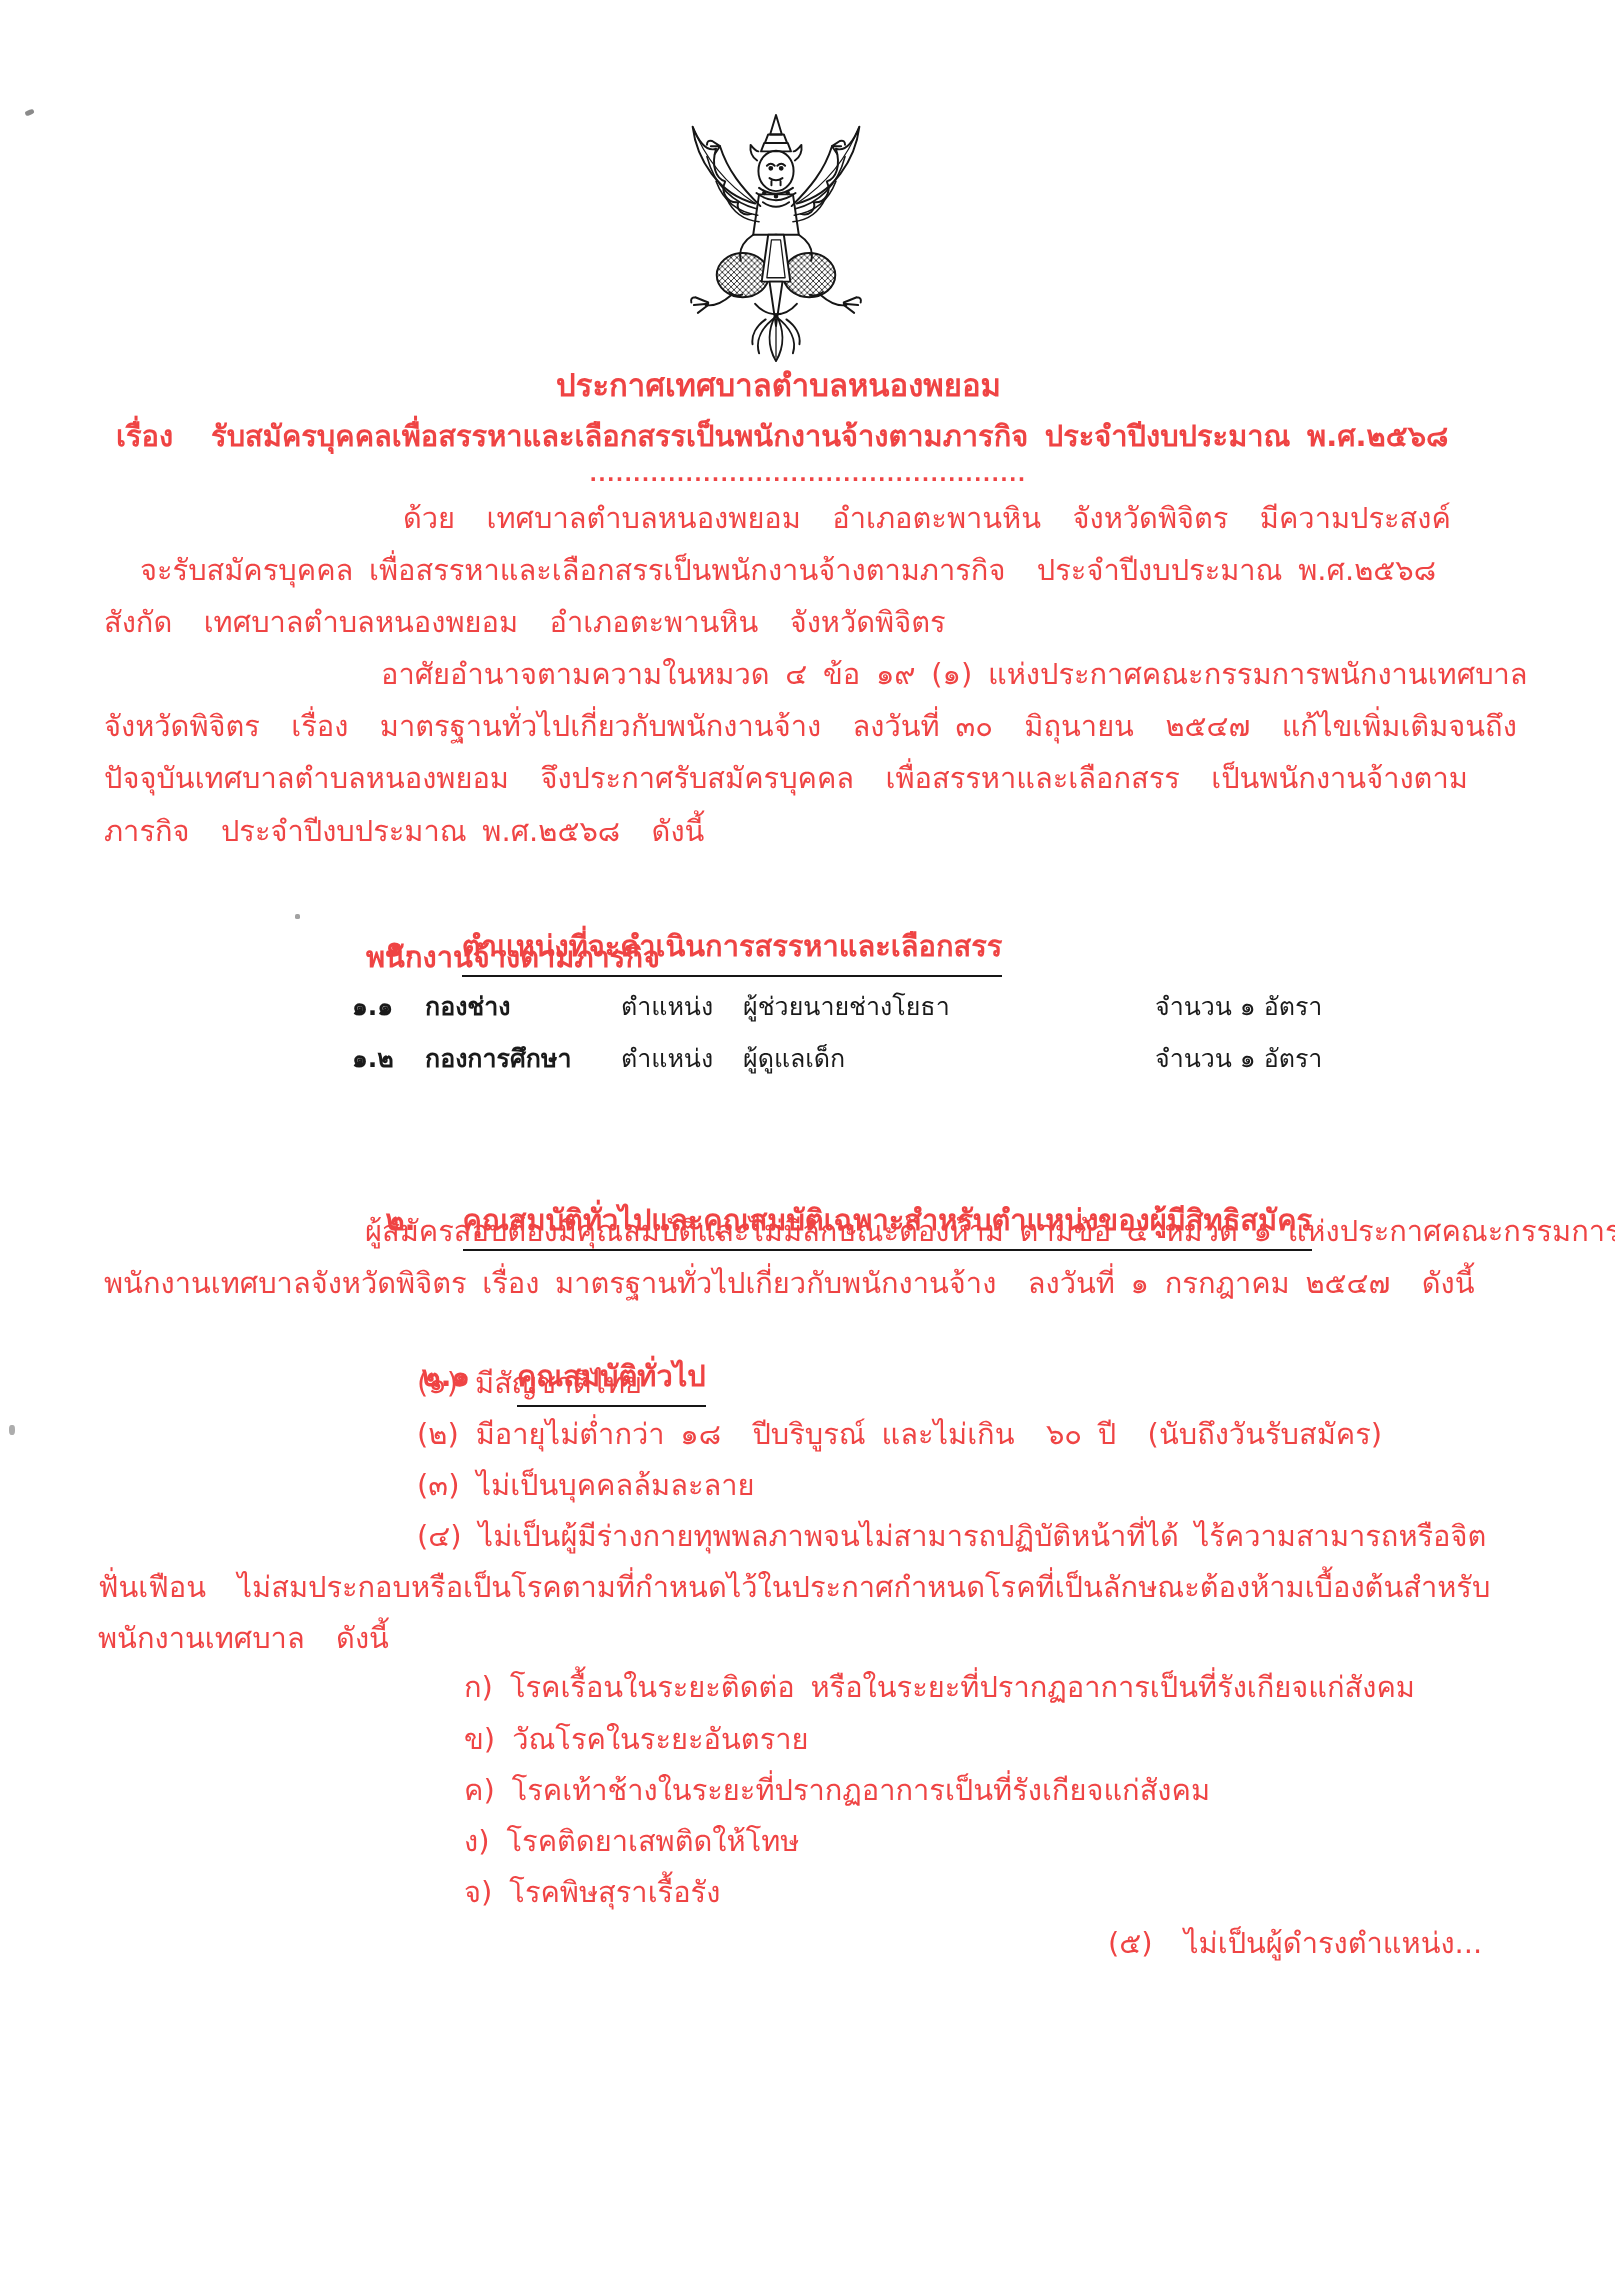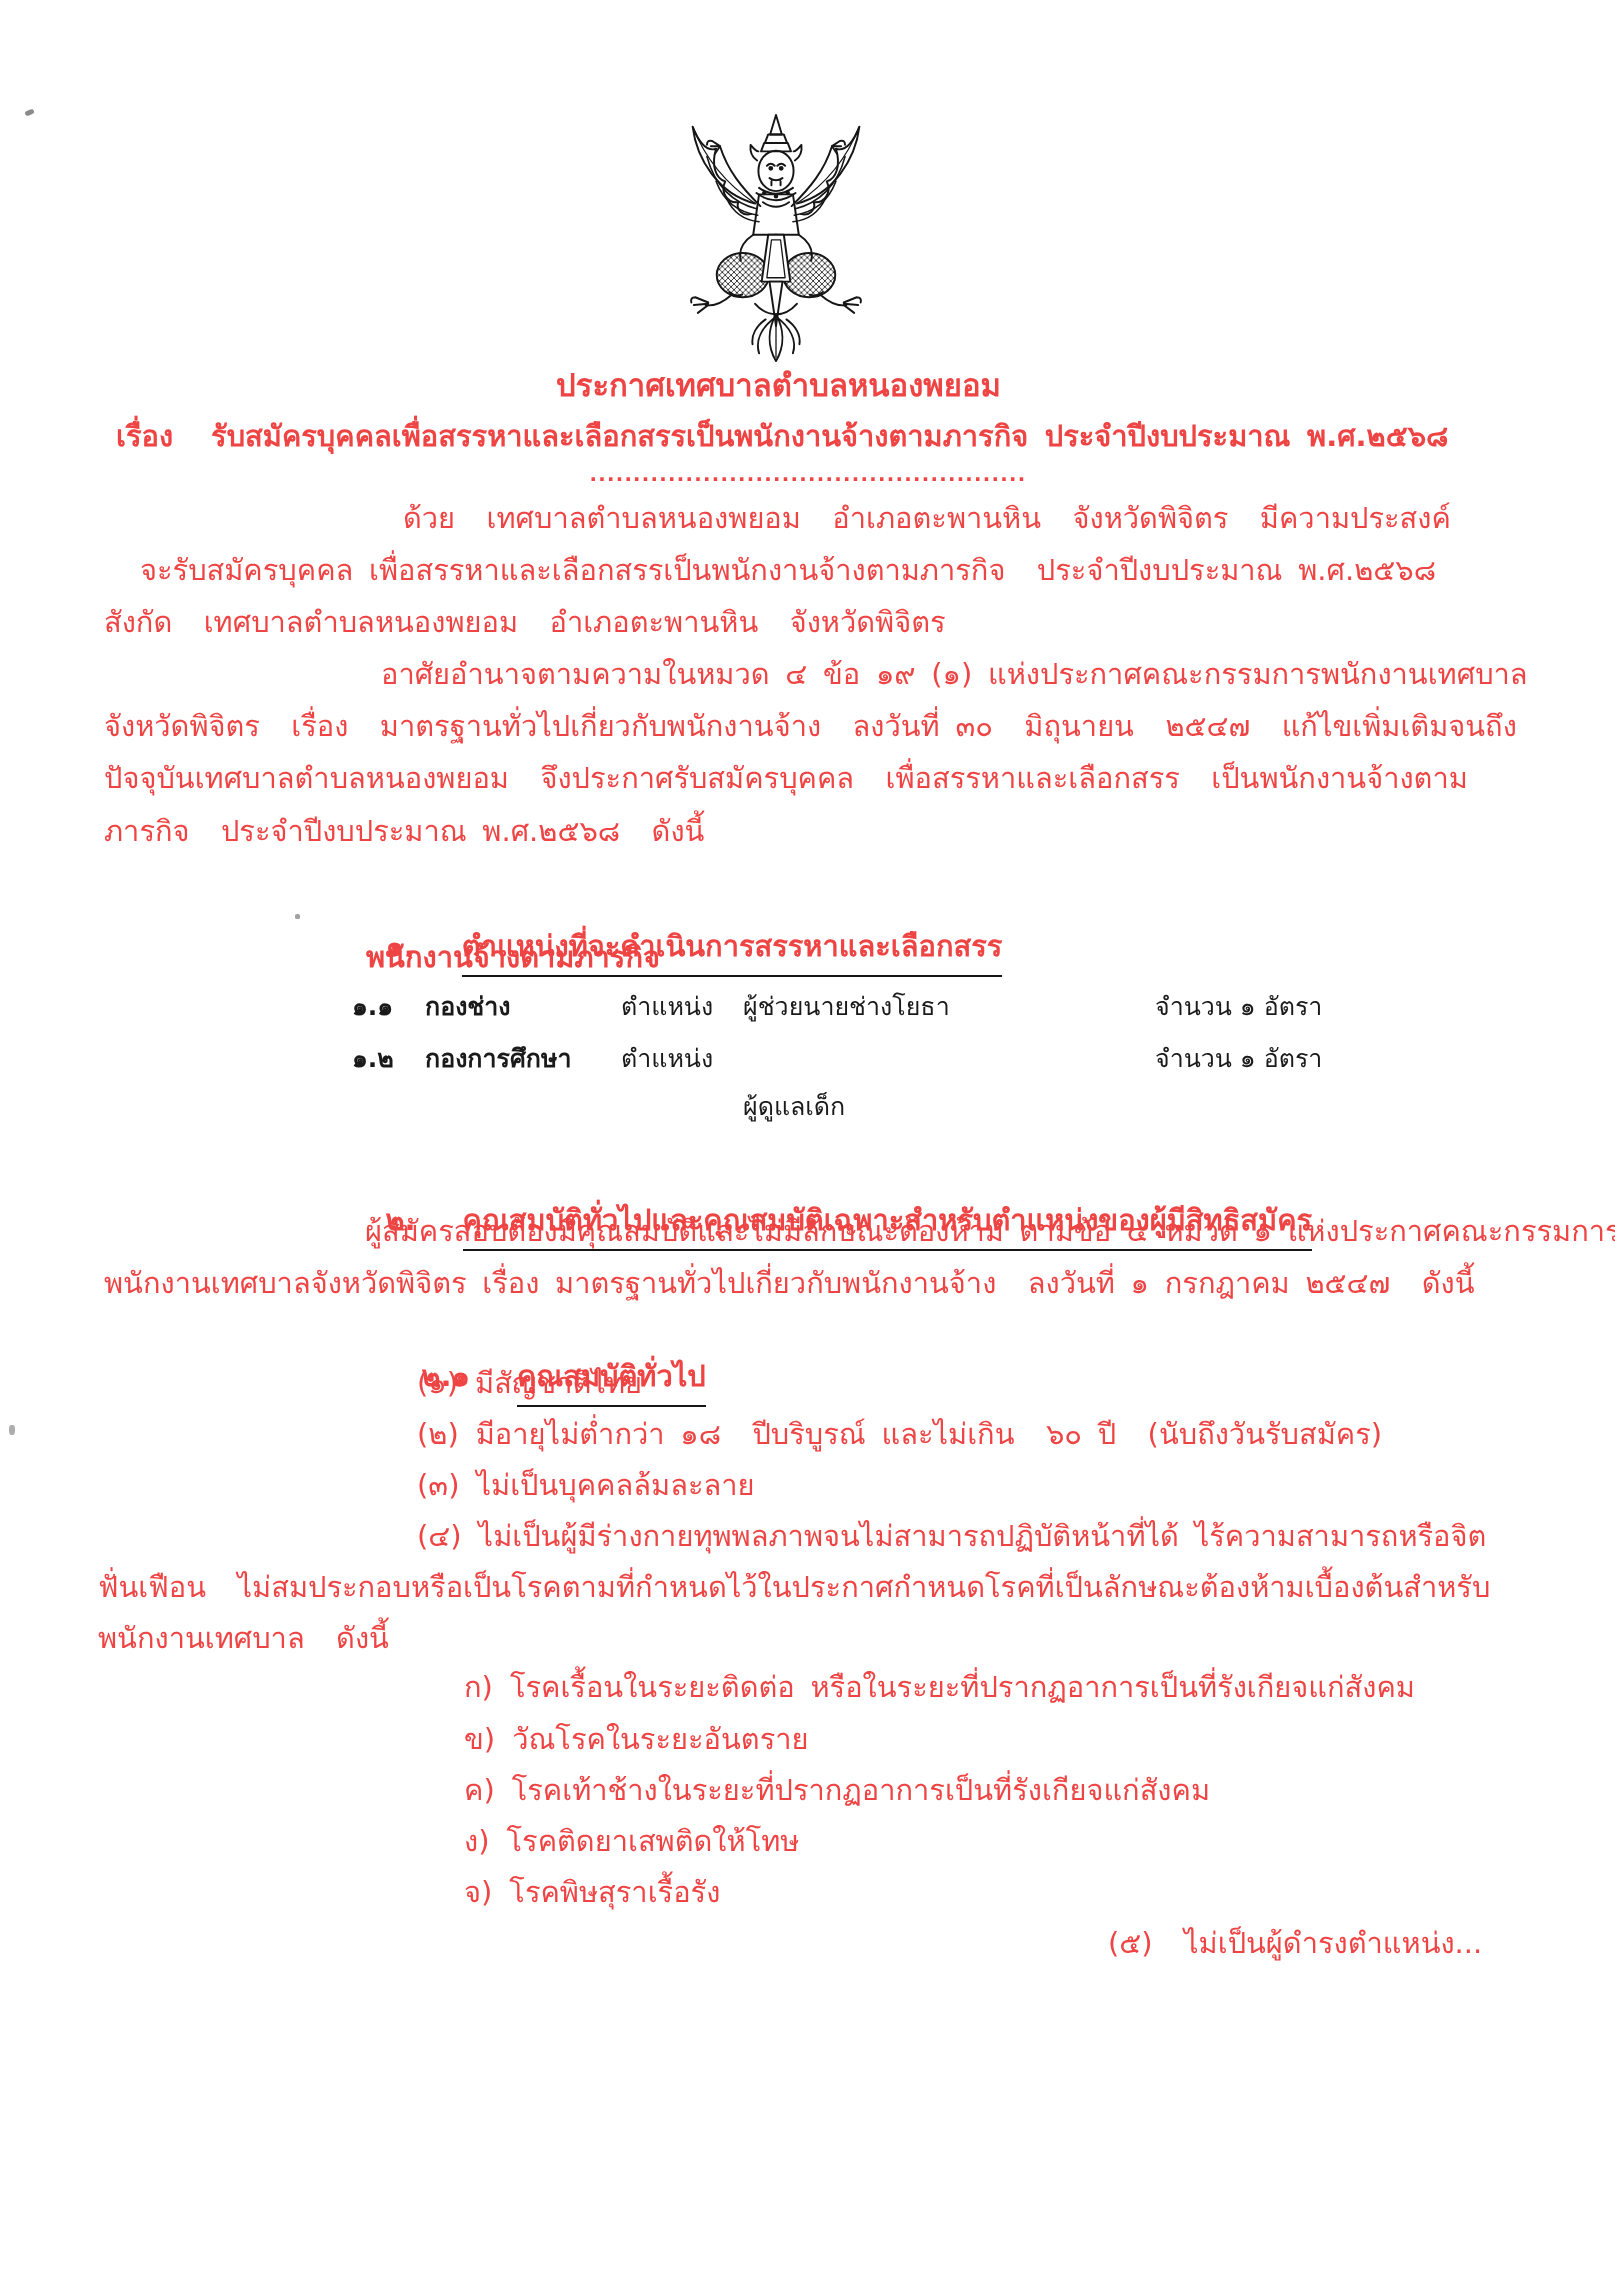--- a/index.html
+++ b/index.html
@@ -146,21 +146,21 @@
     <span class="b" style="left:352px;">๑.๑</span>
     <span class="b" style="left:425px;">กองช่าง</span>
     <span style="left:621px;">ตำแหน่ง</span>
     <span style="left:743px;">ผู้ช่วยนายช่างโยธา</span>
     <span style="left:1155px;">จำนวน ๑ อัตรา</span>
   </div>
   <div class="row" style="top:1038px;">
     <span class="b" style="left:352px;">๑.๒</span>
     <span class="b" style="left:425px;">กองการศึกษา</span>
     <span style="left:621px;">ตำแหน่ง</span>
-    <span style="left:743px;margin-top:48px;">ผู้ดูแลเด็ก</span>
+    <span style="left:743px;">ผู้ดูแลเด็ก</span>
     <span style="left:1155px;">จำนวน ๑ อัตรา</span>
   </div>
 
 
   <div class="ln b" style="top:1155px;left:319px;">
     <span>๒.</span><span class="num-gap"></span><span class="ul">คุณสมบัติทั่วไปและคุณสมบัติเฉพาะสำหรับตำแหน่งของผู้มีสิทธิสมัคร</span>
   </div>
   <div class="ln" style="top:1210px;left:365px;">ผู้สมัครสอบต้องมีคุณสมบัติและไม่มีลักษณะต้องห้าม ตามข้อ ๔ หมวด ๑ แห่งประกาศคณะกรรมการ</div>
   <div class="ln" style="top:1262px;left:104px;">พนักงานเทศบาลจังหวัดพิจิตร เรื่อง มาตรฐานทั่วไปเกี่ยวกับพนักงานจ้าง  ลงวันที่ ๑ กรกฎาคม ๒๕๔๗  ดังนี้</div>
 

